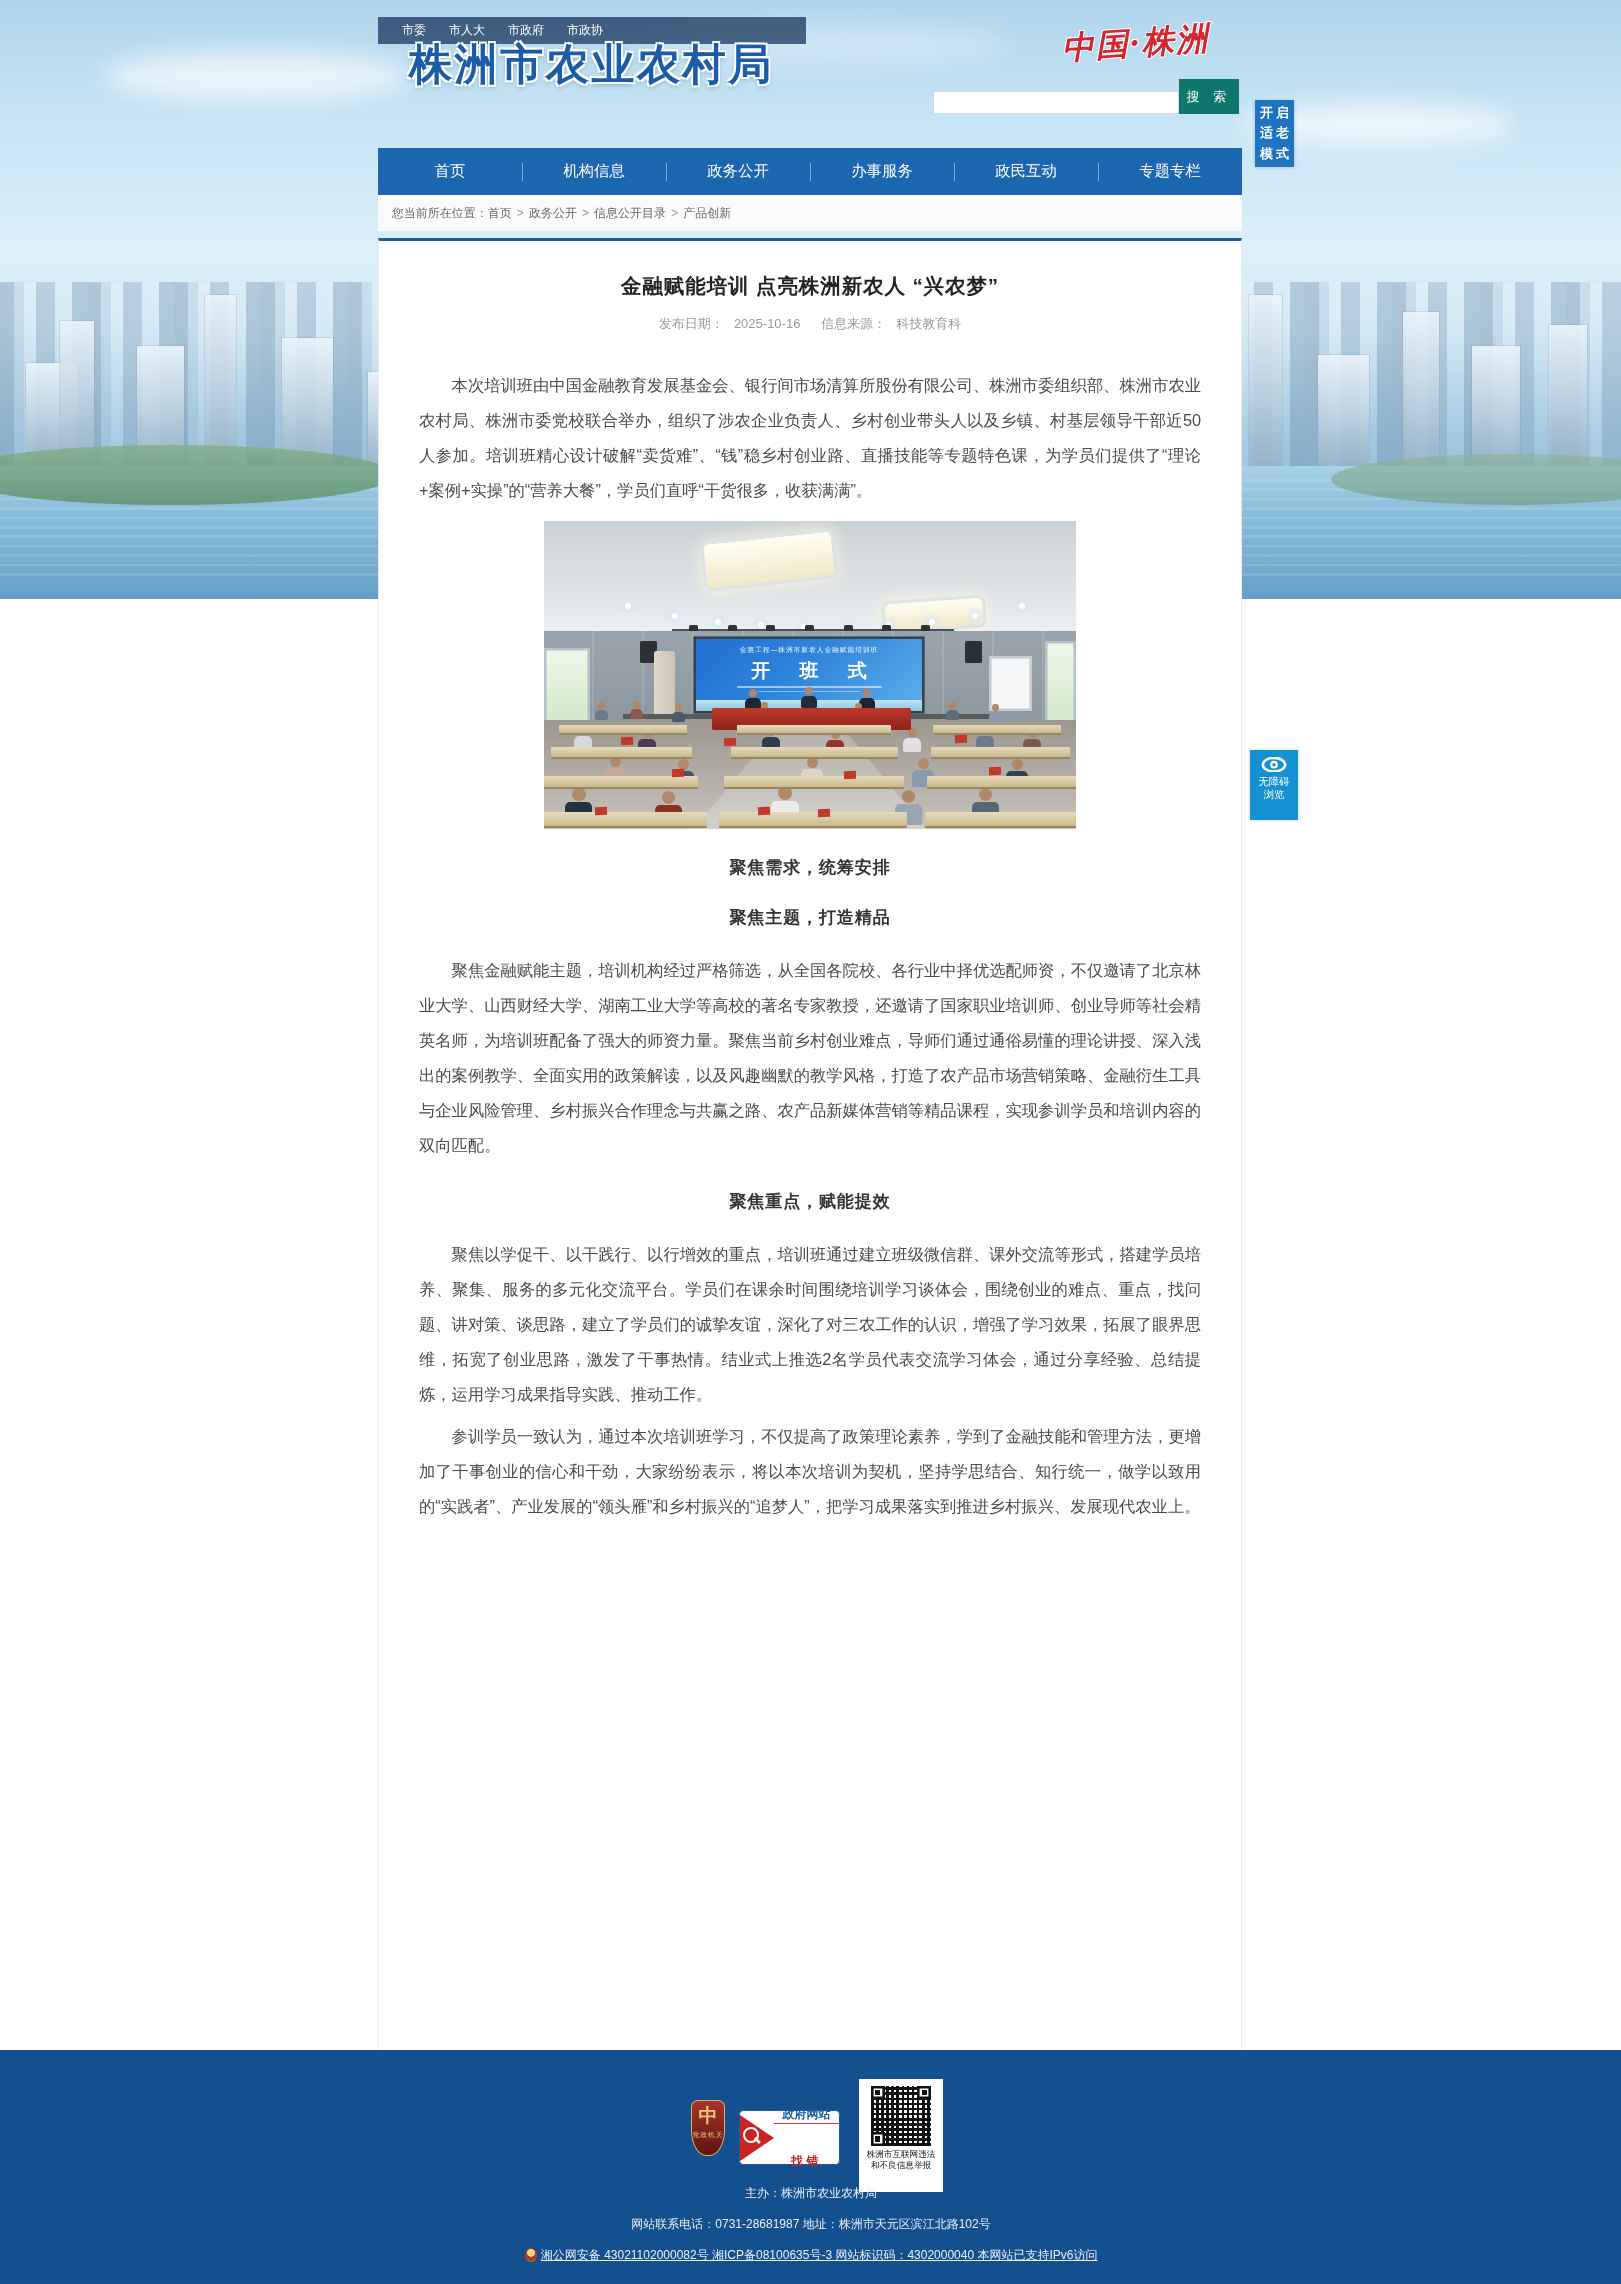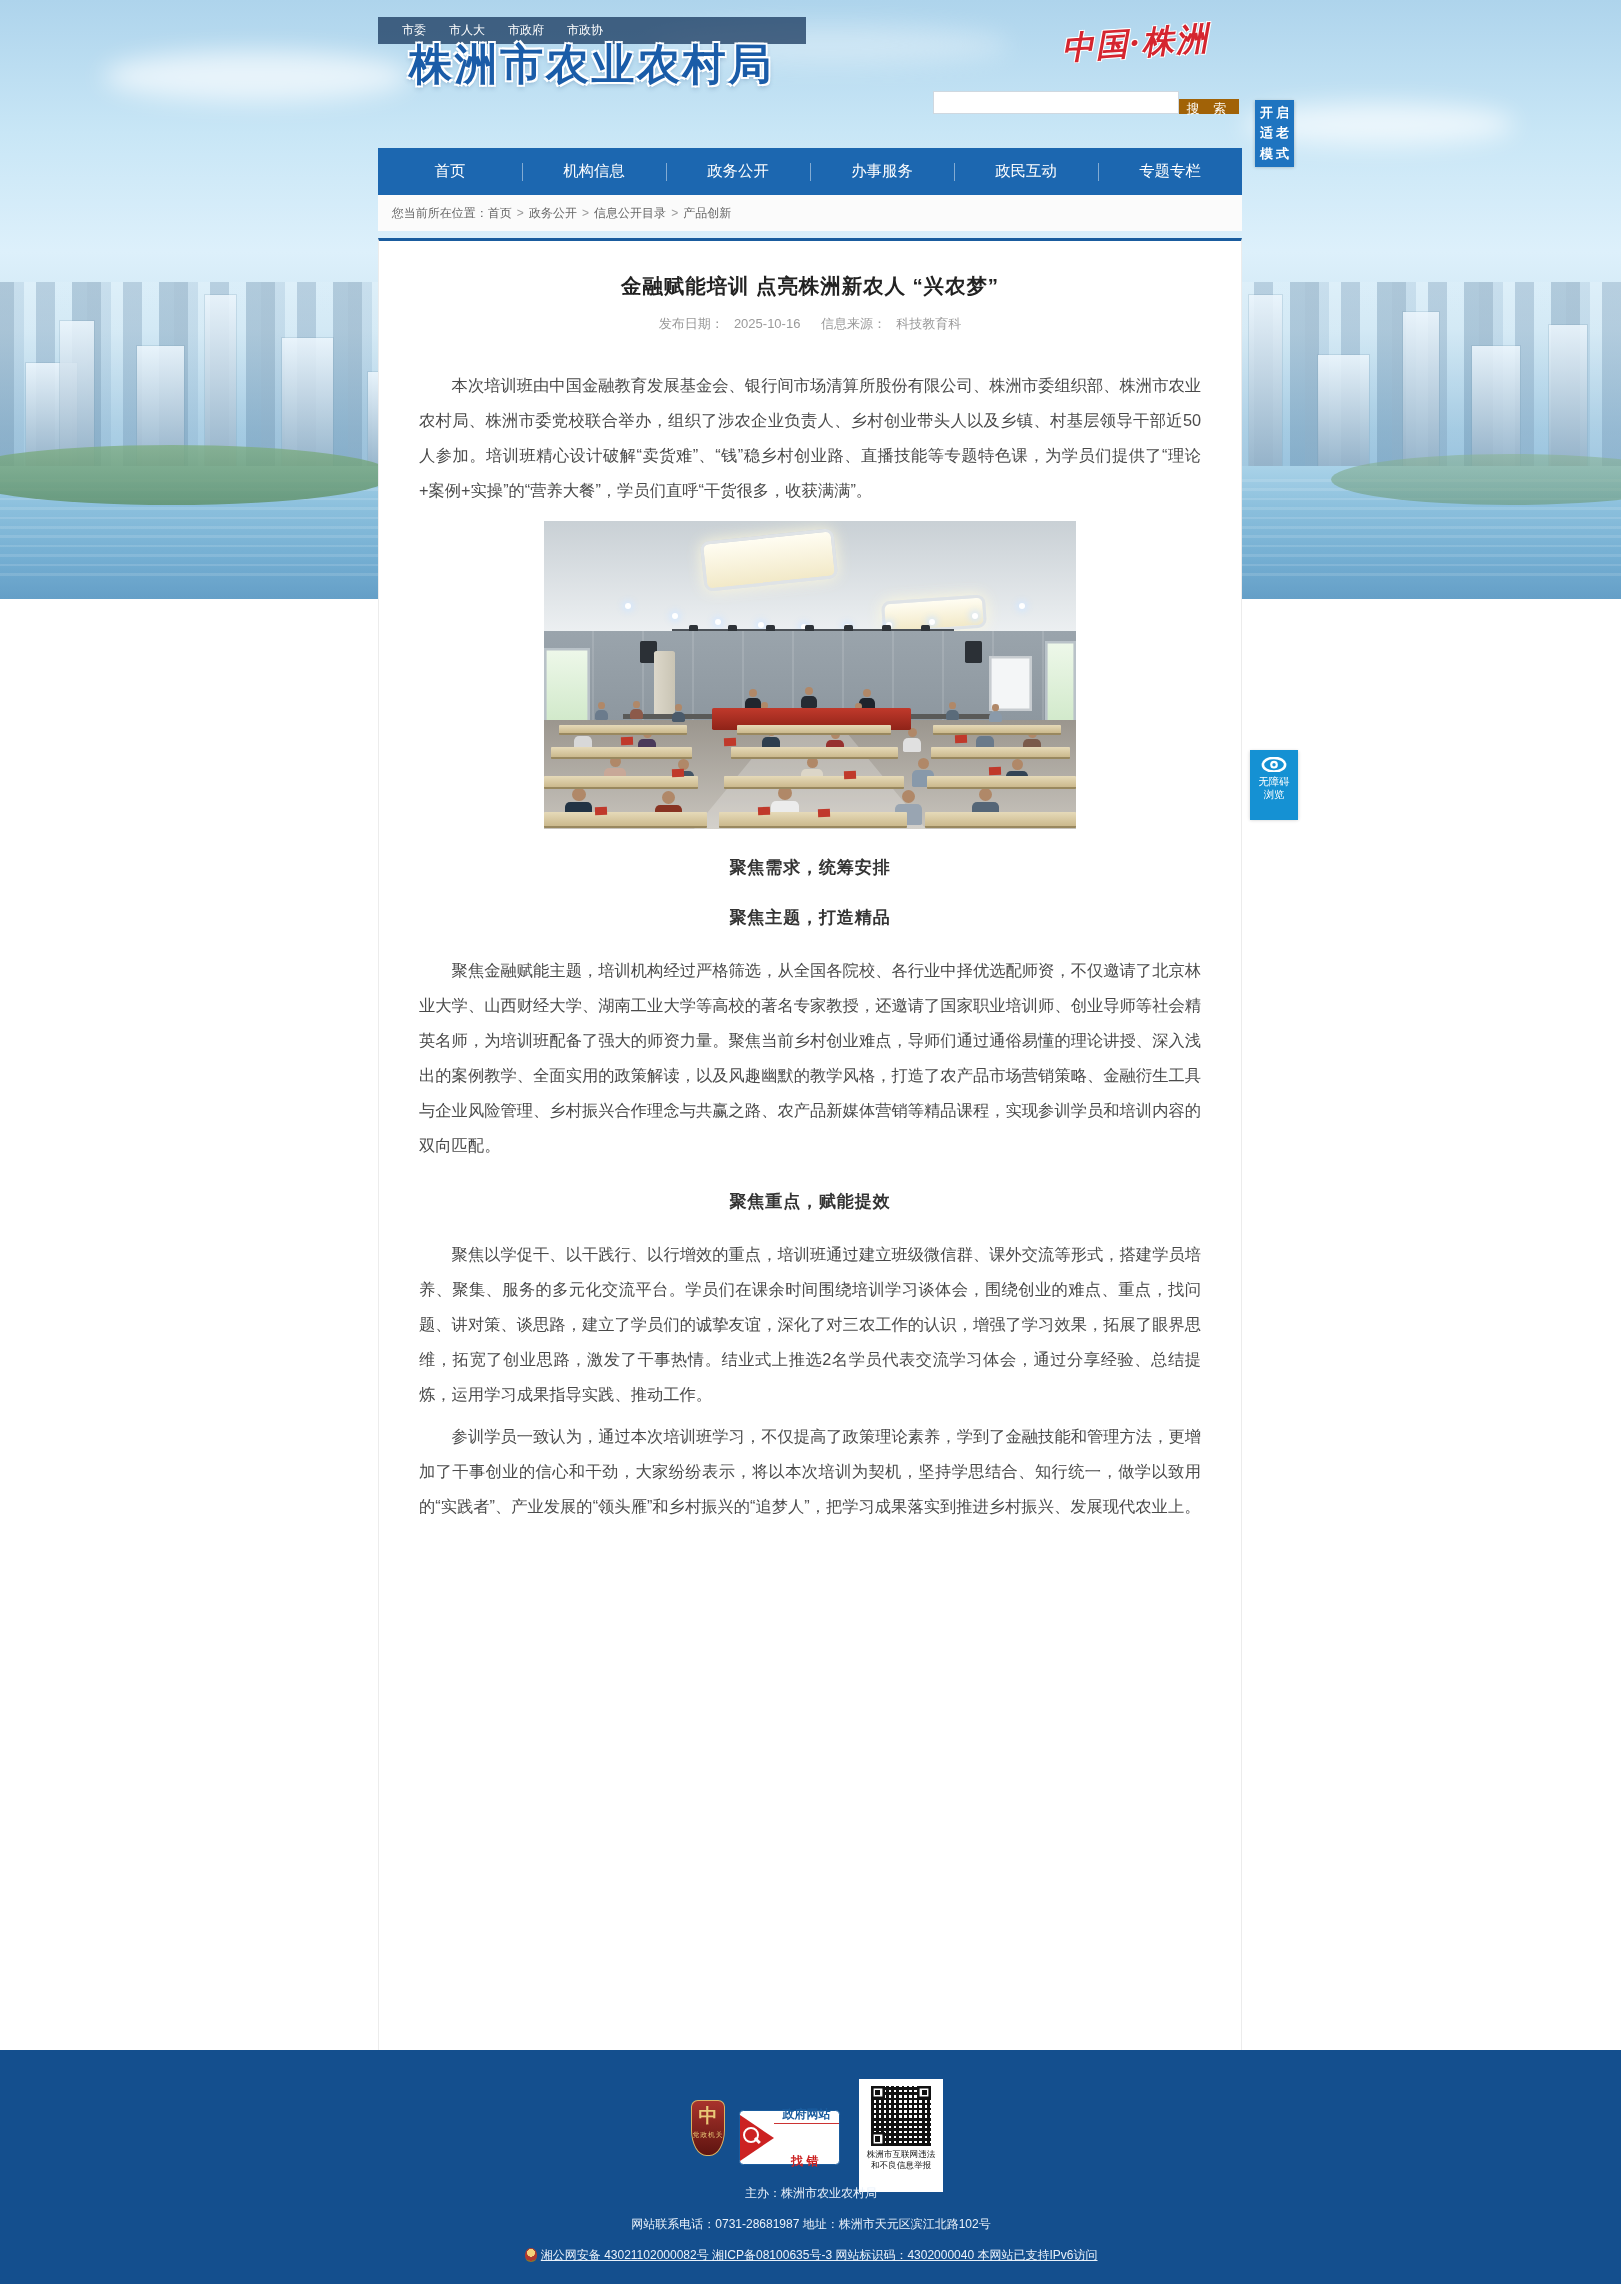--- a/index.html
+++ b/index.html
@@ -33,21 +33,21 @@
   .toplink{color:#fff;font-size:12px;margin-right:23px;cursor:pointer;}
   
   .site-title{position:absolute;left:409px;top:36px;margin:0;font-size:43px;font-weight:900;color:#1a5ca8;letter-spacing:2.6px;
     text-shadow:-1.7px -1.7px 0 #fff,1.7px -1.7px 0 #fff,-1.7px 1.7px 0 #fff,1.7px 1.7px 0 #fff,0 2.6px 5.1px rgba(30,70,120,.35);}
   .logo-cn{position:absolute;left:1054px;top:22px;width:163px;text-align:center;
     font-family:"DejaVu Serif","Liberation Serif",serif;font-style:italic;font-weight:bold;
     font-size:32px;color:#d5252f;transform:rotate(-4deg);letter-spacing:1.7px;
     text-shadow:-0.9px -0.9px 0 #fff,0.9px -0.9px 0 #fff,-0.9px 0.9px 0 #fff,0.9px 0.9px 0 #fff;}
   .search-row{position:absolute;left:933px;top:87px;width:306px;height:27px;display:flex;align-items:flex-end;}
   .search-input{width:242px;height:21.4px;border:0.9px solid #cfd8e0;background:#fff;outline:none;padding:0 5.1px;font-size:12px;}
-  .search-btn{width:62px;height:15px;border:none;background:#a16207;color:#fff;font-size:13px;letter-spacing:5.1px;cursor:pointer;}
+  .search-btn{width:62px;height:35px;border:none;background:#0f766e;color:#fff;font-size:13px;letter-spacing:5.1px;cursor:pointer;}
   
   .elder{position:absolute;left:1255px;top:100px;width:39px;height:67px;background:#1f74c0;color:#fff;
     display:flex;flex-direction:column;justify-content:center;cursor:pointer;box-shadow:0 0.9px 3.4px rgba(0,0,0,.25);}
   .elder div{display:flex;justify-content:space-between;padding:0 5.1px;font-size:13px;font-weight:bold;line-height:20.5px;}
   .access{position:absolute;left:1250px;top:750px;width:48px;height:70px;background:#1591d3;color:#fff;
     text-align:center;cursor:pointer;box-shadow:0 0.9px 3.4px rgba(0,0,0,.2);}
   .access svg{margin-top:6.8px;}
   .access .al{font-size:10.3px;line-height:13px;}
   
   .nav{position:absolute;left:378px;top:148px;width:864px;height:47px;background:#1c67b0;}
@@ -246,20 +246,27 @@
             <div class="ph-trusslight" style="left: 338px;"></div>
             <div class="ph-trusslight" style="left: 377px;"></div>
           </div>
         <div class="ph-wall"></div>
         <div class="ph-window" style="left:0;top:127px;width:46px;height:79px;"></div>
         <div class="ph-window" style="left:501px;top:120px;width:31px;height:89px;"></div>
         <div class="ph-speaker" style="left:96px;top:120px;"></div>
         <div class="ph-speaker" style="left:421px;top:120px;"></div>
         <div class="ph-ac"></div>
         <div class="ph-board"></div>
+        <div class="ph-screen">
+          <div class="ph-s-sub">金惠工程—株洲市新农人金融赋能培训班</div>
+          <div class="ph-s-title">开 班 式</div>
+          <div class="ph-s-line" style="width:145px;height:1.7px;opacity:.7"></div>
+          <div class="ph-s-line" style="width:103px;height:1.7px;opacity:.6"></div>
+          <div class="ph-s-land"></div>
+        </div>
         <div class="ph-stage"></div>
         <div class="ph-floor"></div>
         <div class="ph-aisle"></div>
         <div id="ph-people">
             <div class="ph-person" style="left: 201px; top: 168px;">
               <div class="hd" style="width: 7.8px; height: 7.8px;"></div>
               <div class="bd" style="width: 15.6px; height: 12px; background: rgb(32, 38, 46);"></div>
             </div>
             <div class="ph-person" style="left: 257px; top: 166px;">
               <div class="hd" style="width: 7.8px; height: 7.8px;"></div>

